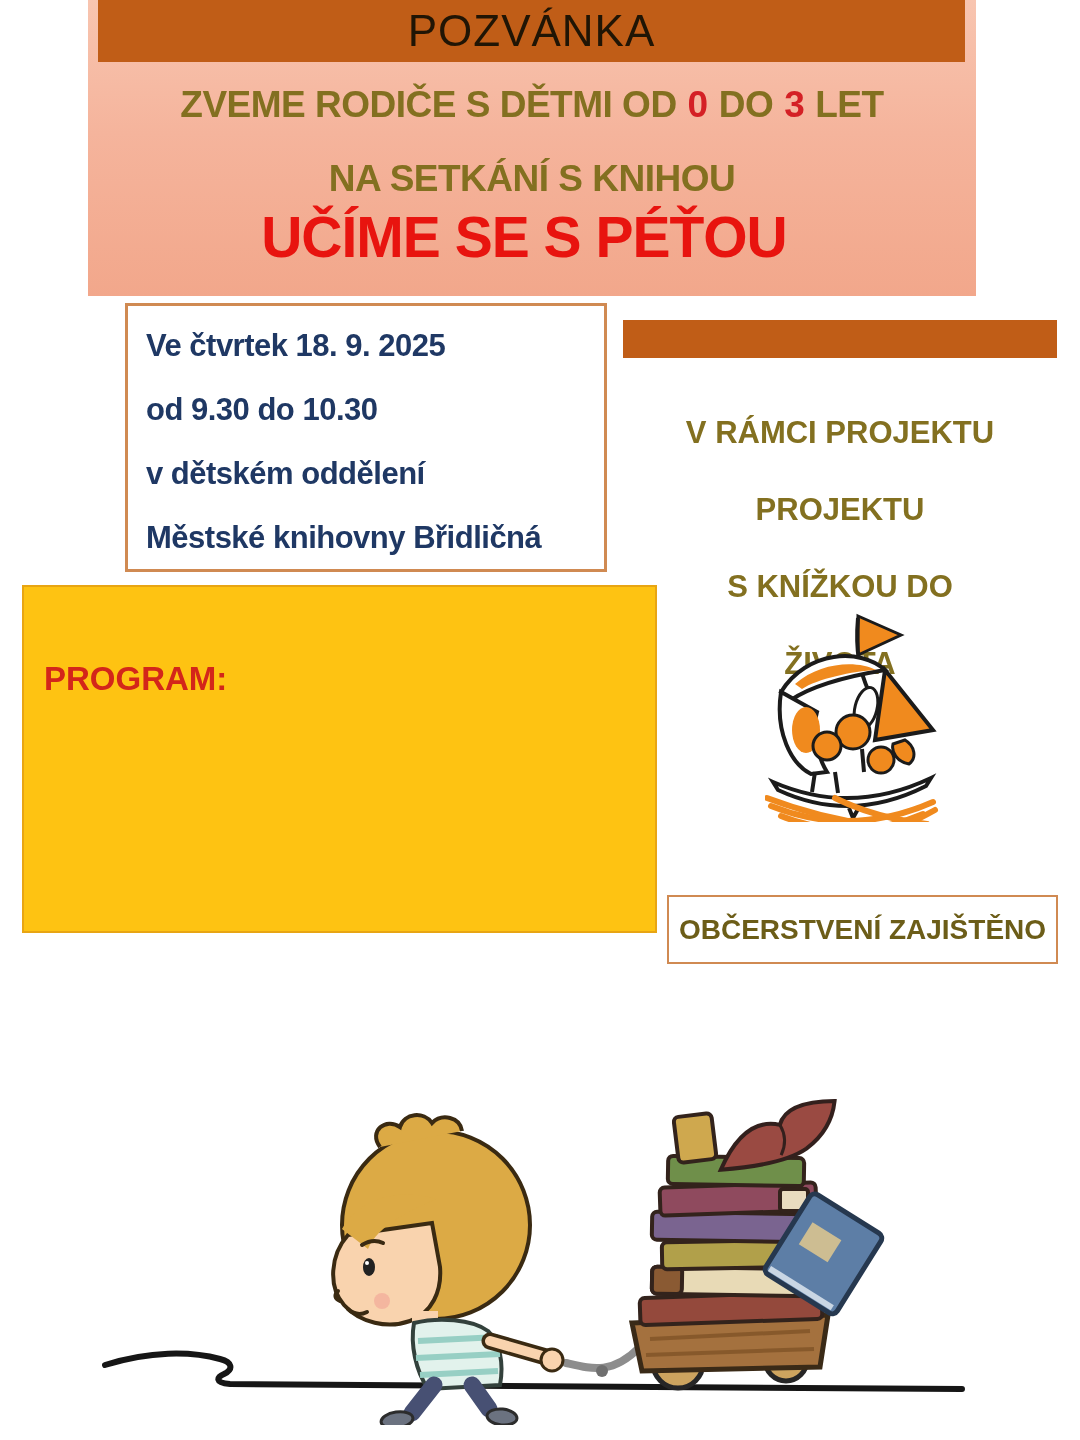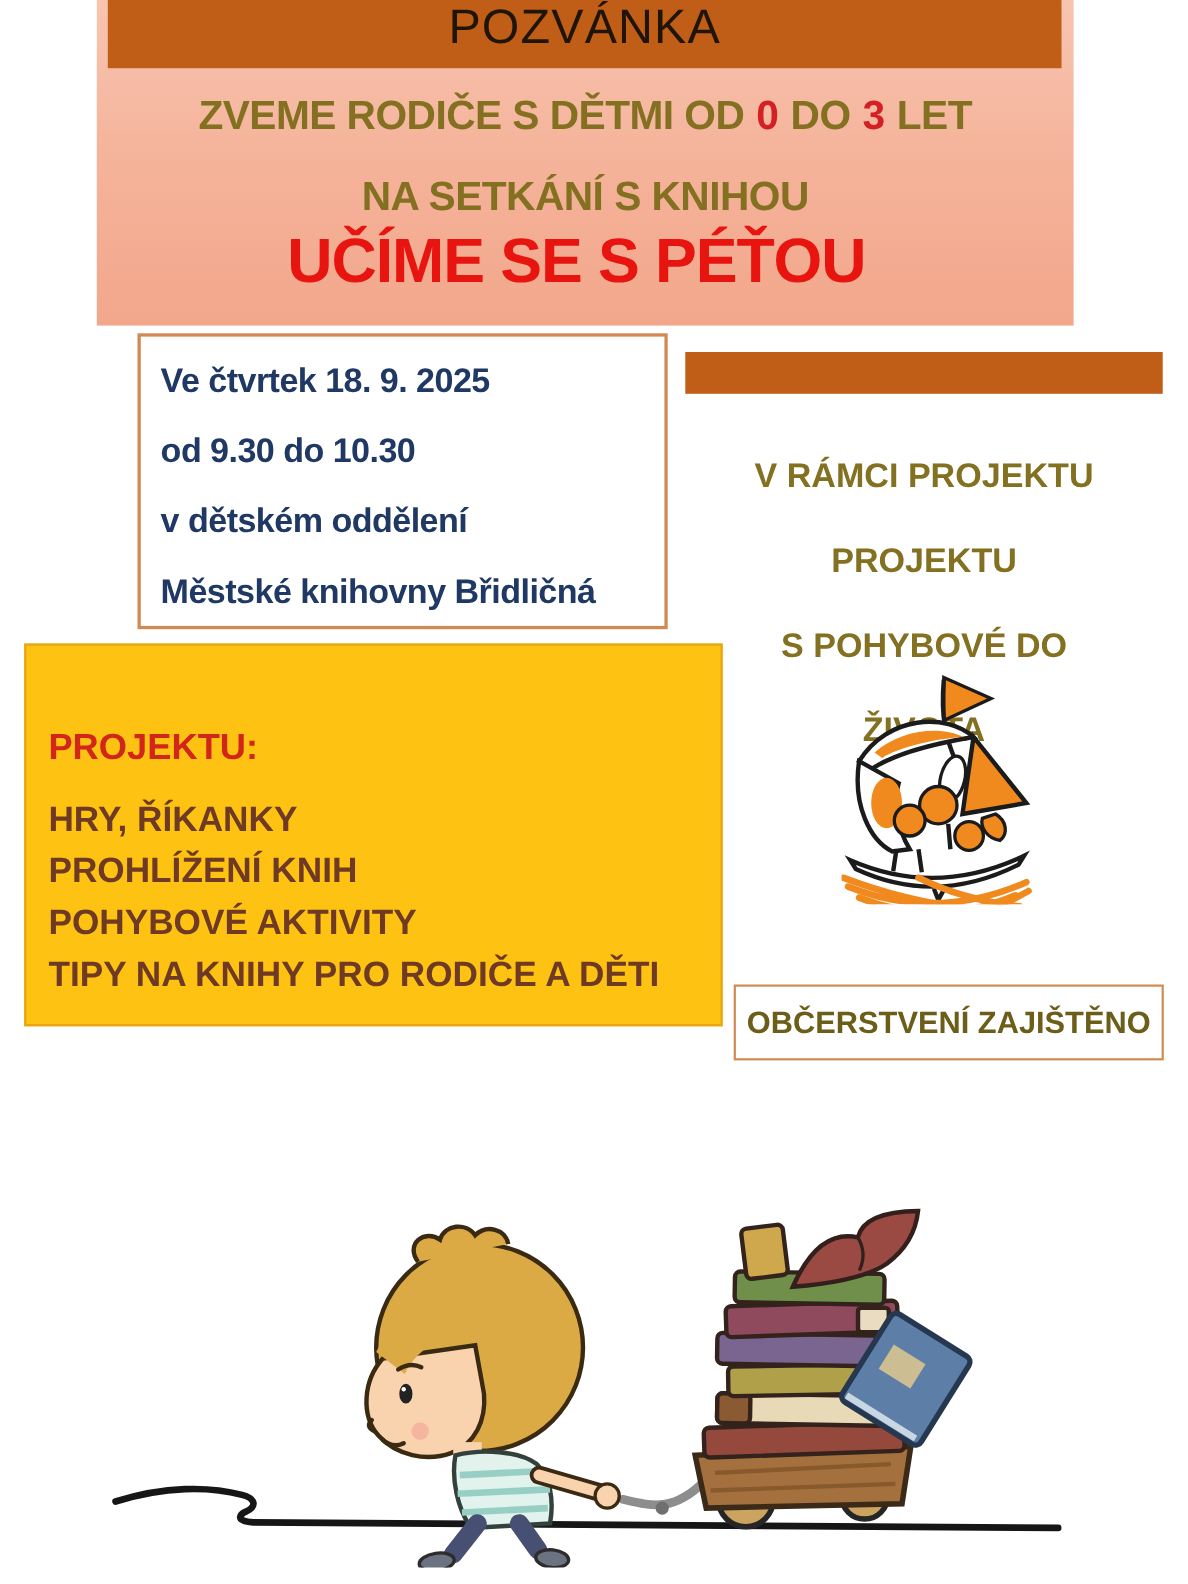--- a/index.html
+++ b/index.html
@@ -14,21 +14,21 @@
   .abs { position: absolute; box-sizing: border-box; }
 
   
   .salmon-box {
     left: 88px; top: 0; width: 888px; height: 296px;
     background: linear-gradient(180deg, #f8c5b0 0%, #f5b49c 45%, #f2a78b 100%);
   }
   .title-bar {
     left: 10px; top: 0; width: 867px; height: 62px;
     background: var(--bar-orange, #c05d17);
-    display: flex; justify-content: center;
+    display: flex; align-items: center; justify-content: center;
   }
   .title-bar .title {
     color: #201505; font-size: 44px; font-weight: 500; letter-spacing: 1px;
   }
   .invite-line {
     left: 0; right: 0; text-align: center;
     color: var(--olive-text, #8a7424);
     font-weight: bold; font-size: 37px; letter-spacing: -0.5px;
   }
   .invite-line1 { top: 84px; display: flex; justify-content: center; gap: 11px; }
@@ -126,21 +126,21 @@
     <div class="line">Ve čtvrtek 18. 9. 2025</div>
     <div class="line">od 9.30 do 10.30</div>
     <div class="line">v dětském oddělení</div>
     <div class="line">Městské knihovny Břidličná</div>
   </div>
 
   <div class="abs right-bar"></div>
   <div class="abs project-col">
     <div class="p-line">V RÁMCI PROJEKTU</div>
     <div class="p-line">PROJEKTU</div>
-    <div class="p-line">S POHYBOVÉ DO</div>
+    <div class="p-line">S KNÍŽKOU DO</div>
     <div class="p-line">ŽIVOTA</div>
   </div>
 
   <div class="abs logo-wrap">
     <svg viewBox="0 0 175 210" aria-hidden="true">
 
       <polygon points="93,4 136,23 93,43" fill="#f08a1e" stroke="#1b1b1b" stroke-width="3"></polygon>
       <path d="M93,6 C90,40 95,60 104,80" fill="none" stroke="#1b1b1b" stroke-width="4"></path>
 
       <path d="M16,80 C42,38 96,36 120,58 C96,62 52,70 26,88 Z" fill="#ffffff" stroke="#1b1b1b" stroke-width="4"></path>
@@ -172,27 +172,21 @@
         <path d="M70,186 Q110,206 162,212"></path>
       </g>
     </svg>
   </div>
 
   <div class="abs refresh-box">
     <span class="txt">OBČERSTVENÍ ZAJIŠTĚNO</span>
   </div>
 
   <div class="abs program-box">
-    <div class="heading">PROJEKTU:</div>
-    <div class="items">
-      <div class="item">HRY, ŘÍKANKY</div>
-      <div class="item">PROHLÍŽENÍ KNIH</div>
-      <div class="item">POHYBOVÉ AKTIVITY</div>
-      <div class="item">TIPY NA KNIHY PRO RODIČE A DĚTI</div>
-    </div>
+    <div class="heading">PROGRAM:</div>
   </div>
 
   <div class="abs illustration-wrap">
     <svg viewBox="0 0 900 330" aria-hidden="true">
 
       <path d="M25,270 C70,256 110,256 140,264 C152,267 154,274 144,279 C137,282 134,288 150,289 L882,294" fill="none" stroke="#161616" stroke-width="6" stroke-linecap="round"></path>
 
       <path d="M486,268 C512,274 532,280 560,252" fill="none" stroke="#8d8d8d" stroke-width="8" stroke-linecap="round"></path>
       <circle cx="522" cy="276" r="6" fill="#6f6f6f"></circle>
 

